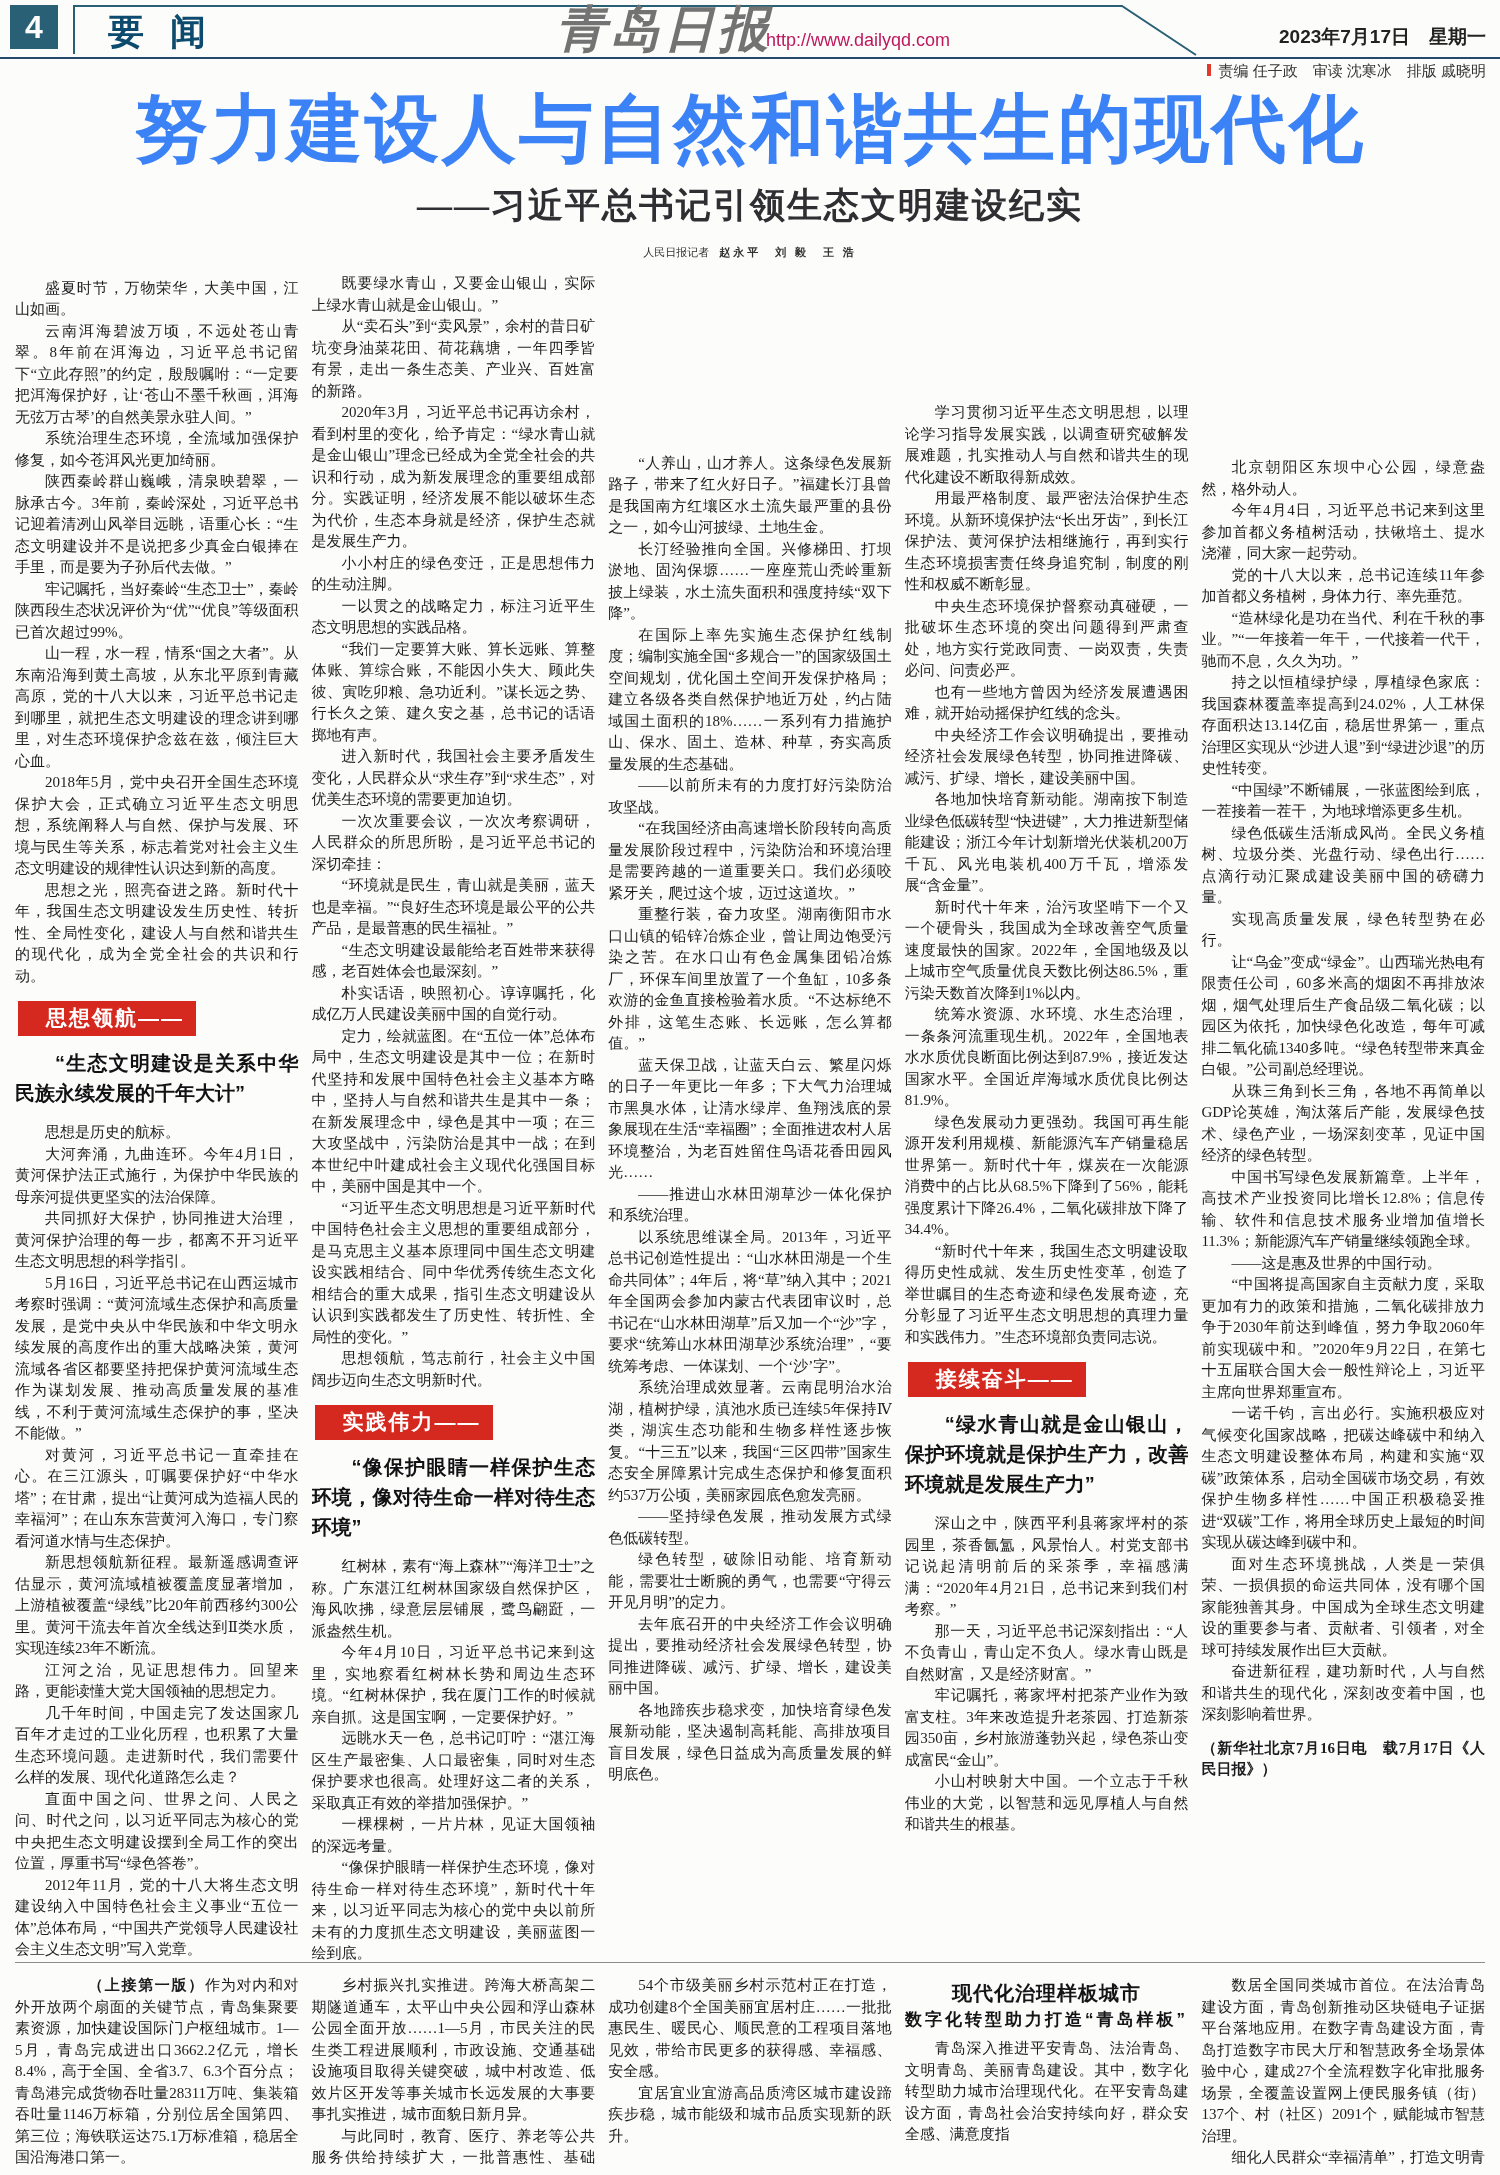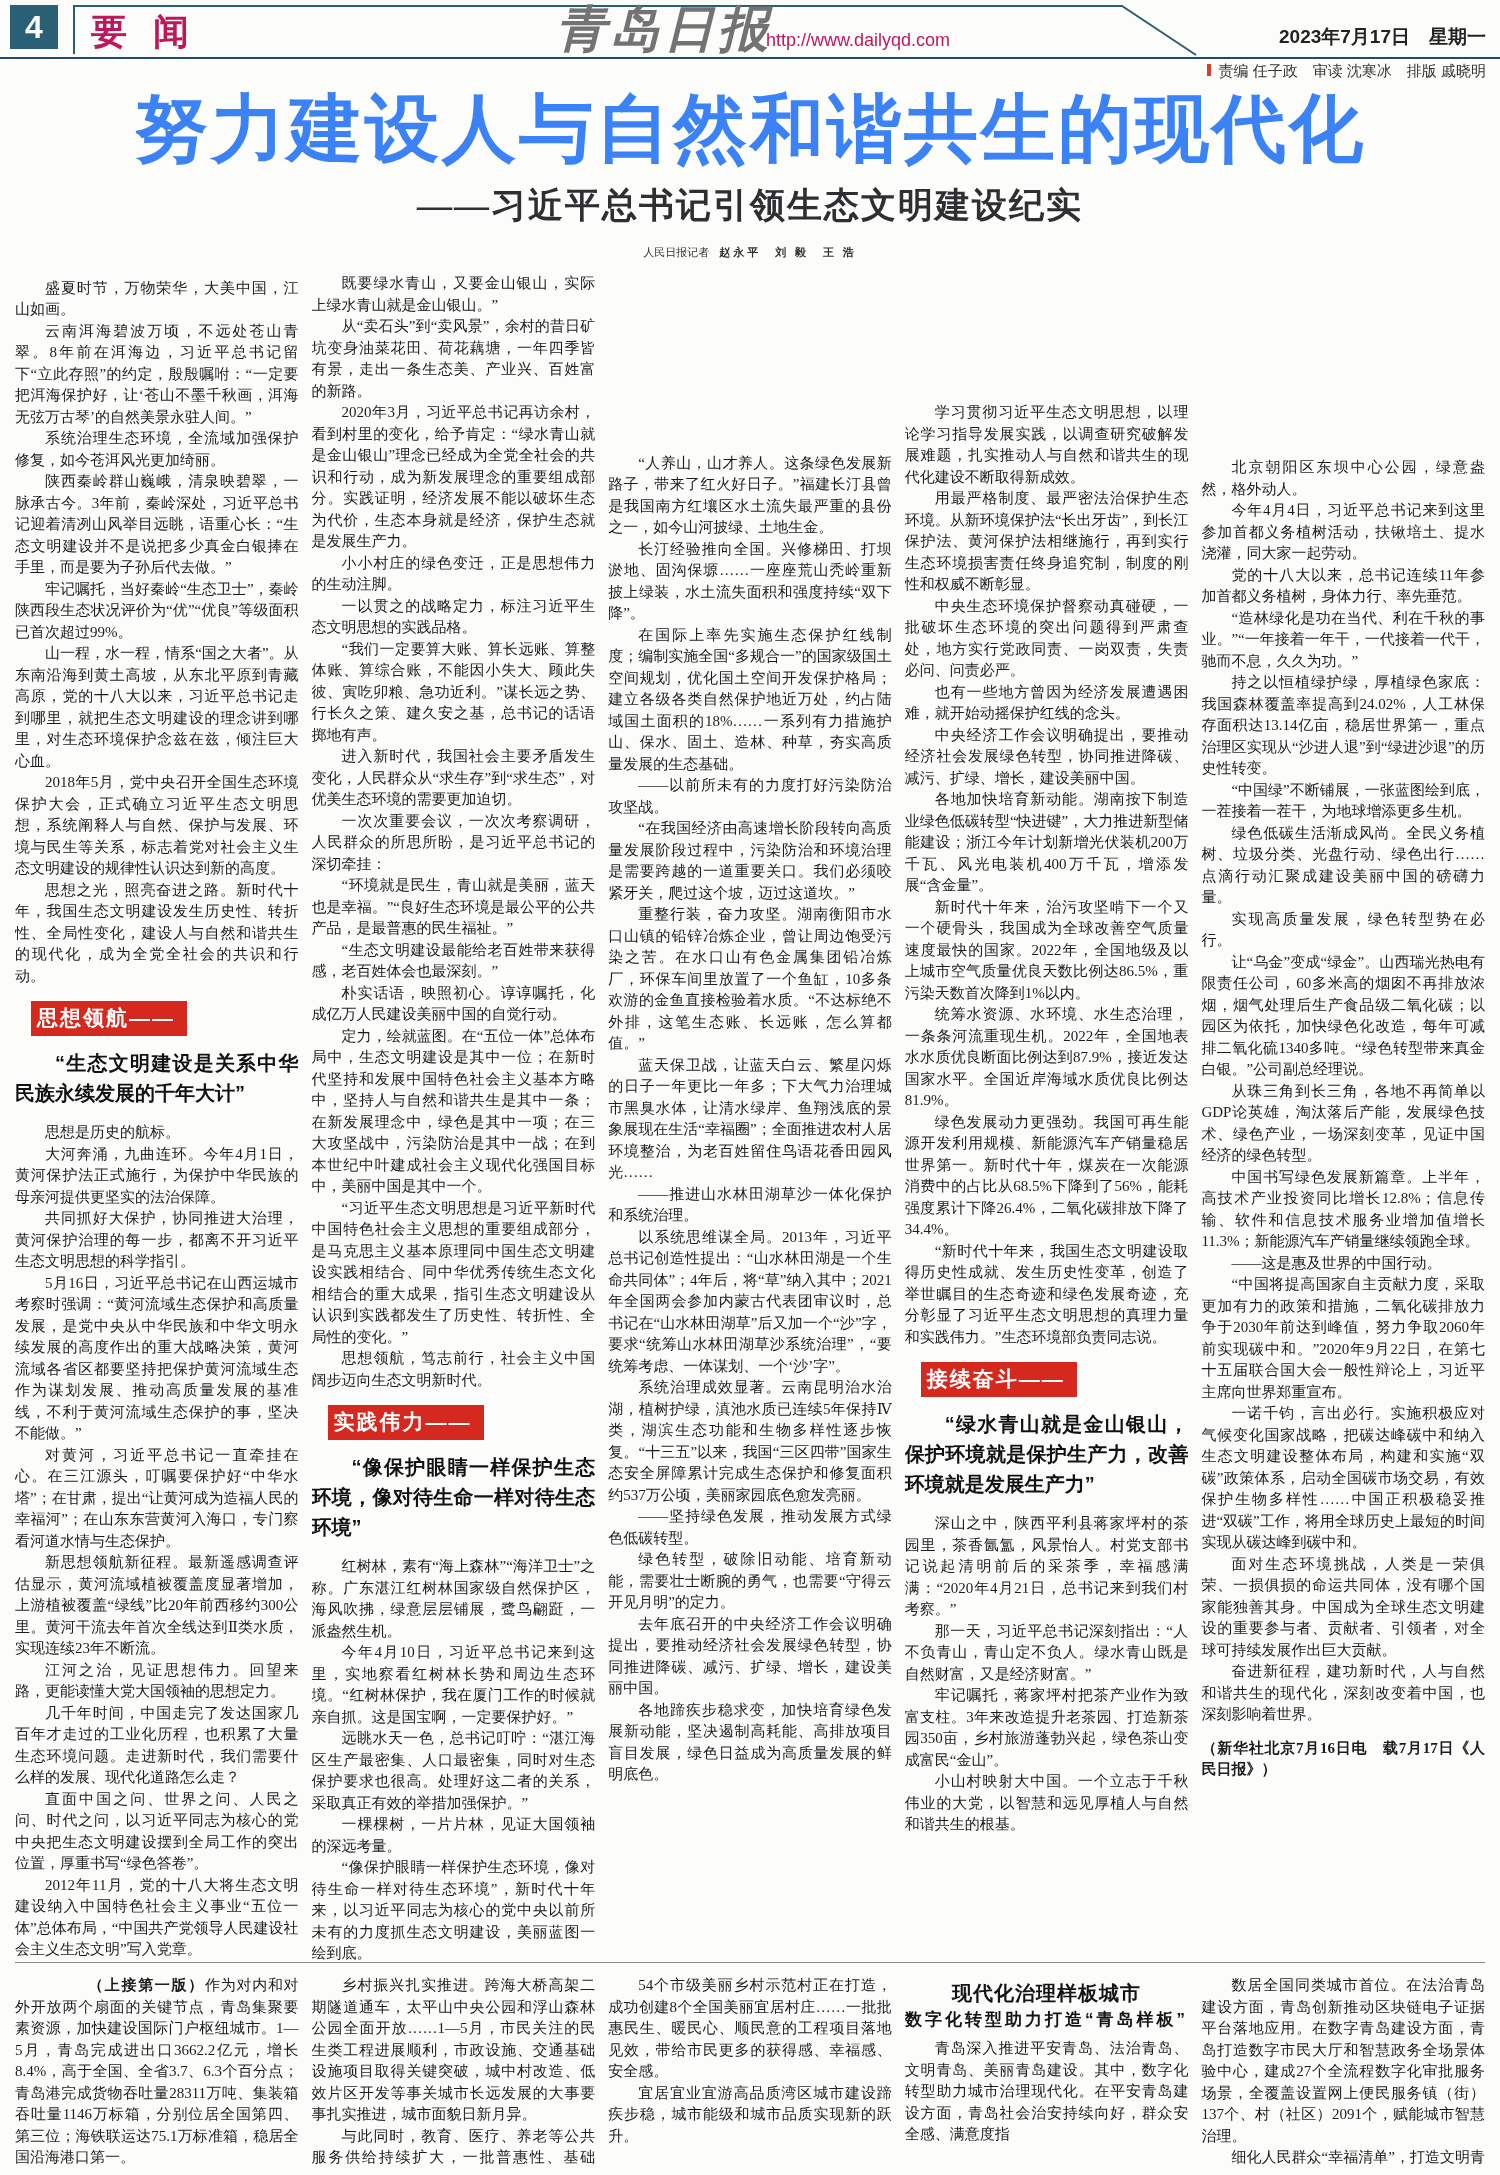--- a/index.html
+++ b/index.html
@@ -3,42 +3,42 @@
 <meta charset="utf-8">
 <style>
   html,body{margin:0;padding:0;background:#e9e9e6;}
   .page{position:relative;width:1500px;height:2175px;margin:0 auto;background:#fcfcfa;
         font-family:"Liberation Serif","DejaVu Serif",serif;color:#1e1e20;overflow:hidden;}
   
   .hdr{position:relative;height:76px;}
   .pgnum{position:absolute;left:10px;top:5px;width:48px;height:44px;background:#2a6076;color:#fff;
          font-family:"Liberation Sans",sans-serif;font-weight:bold;font-size:32px;
          display:flex;align-items:center;justify-content:center;}
-  .secname{position:absolute;left:91px;top:8px;font-size:36px;font-weight:900;letter-spacing:26px;color:#be185d;}
+  .secname{position:absolute;left:108px;top:8px;font-size:36px;font-weight:900;letter-spacing:26px;color:#0c4a6e;}
   .deco{position:absolute;left:0;top:0;}
   .masthead{position:absolute;left:556px;top:2px;color:#737373;font-size:50px;font-weight:bold;
             font-style:italic;letter-spacing:4px;font-family:"DejaVu Serif",serif;line-height:54px;}
   .url{position:absolute;left:766px;top:30px;font-family:"Liberation Sans",sans-serif;font-size:18px;color:#be185d;}
   .dateline{position:absolute;right:14px;top:24px;font-family:"Liberation Sans",sans-serif;font-size:19px;font-weight:bold;color:#222;}
   .hdr-rule{position:absolute;top:57px;left:0;width:1500px;height:2px;background:#24496b;}
   .editors{position:absolute;top:62px;right:14px;font-family:"Liberation Sans",sans-serif;font-size:15px;color:#333;}
   .redtick{display:inline-block;width:4px;height:12px;background:#e03a2a;margin-right:7px;}
   
   .hgroup{text-align:center;height:212px;padding-top:10px;box-sizing:border-box;}
   .title{margin:0;font-size:74px;font-weight:900;letter-spacing:3px;color:#3b82f6;line-height:86px;}
   .subtitle{margin:10px 0 0;font-size:35px;font-weight:700;color:#2f2f33;letter-spacing:2px;text-align:center;}
   .byline{margin-top:16px;font-size:11px;color:#333;}
   .byline b{margin-left:10px;letter-spacing:3px;}
   
   .maincols{display:flex;gap:13px;padding:0 15px;height:1662px;align-items:center;}
   .col{flex:1 1 0;overflow:hidden;text-align:justify;font-size:15px;line-height:21.5px;color:#1c1c1e;}
   .bp{margin:0;text-indent:2em;}
   .secbox{display:inline-block;background:#d5281e;color:#fff;
           font-family:"Liberation Sans",sans-serif;font-weight:bold;font-size:21px;line-height:26px;
-          padding:4px 12px 5px 6px;margin:14px 16px 10px;letter-spacing:2px;}
+          padding:4px 12px 5px 28px;margin:14px 3px 10px;letter-spacing:2px;}
   .pullquote{font-family:"Liberation Sans",sans-serif;font-weight:bold;font-size:20px;line-height:30px;
              text-indent:2em;margin:2px 0 14px;color:#121214;}
   .src{margin:12px 0 0;font-weight:bold;}
   
   .bottomrule{border-top:1px solid #8d8d8a;margin:12px 15px 0;}
   .botcols{display:flex;gap:13px;padding:12px 15px 0;height:195px;}
   .subhead{text-align:center;font-family:"Liberation Sans",sans-serif;margin:8px 0 8px;color:#141416;}
   .subhead div:first-child{font-size:20px;font-weight:bold;letter-spacing:1px;}
   .subhead div:nth-child(2){font-size:17px;font-weight:bold;letter-spacing:3px;margin-top:4px;}
   .bp b{letter-spacing:1px;margin-left:43px;}

